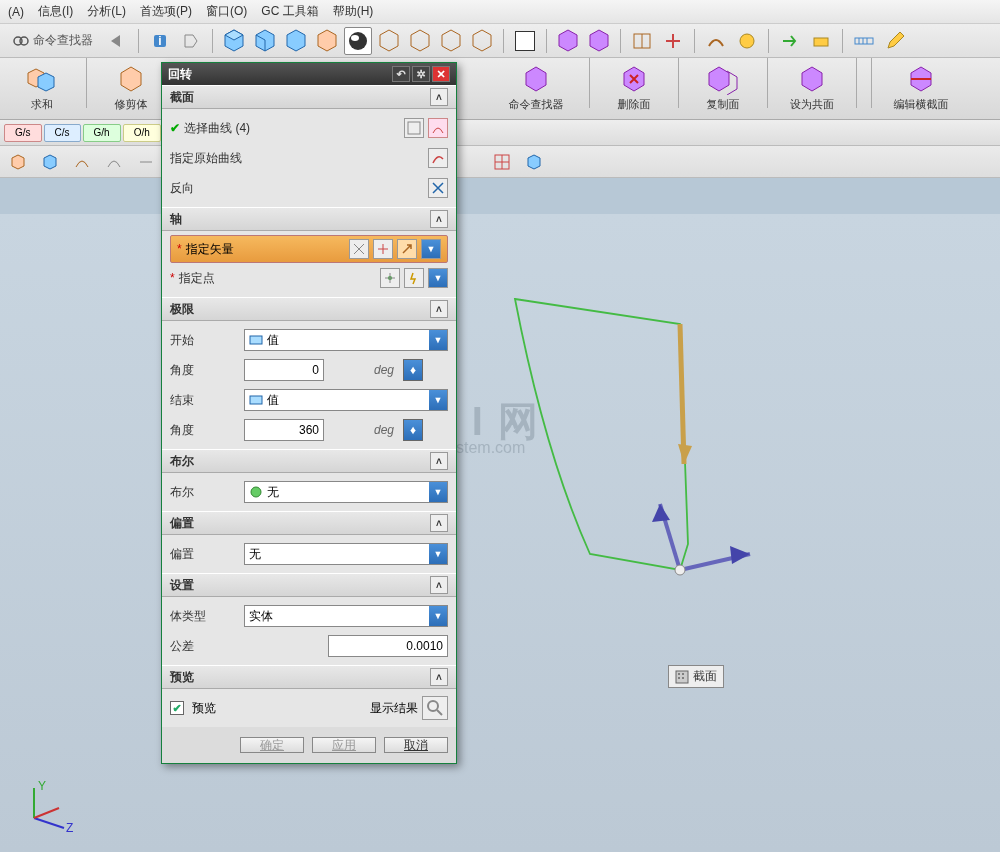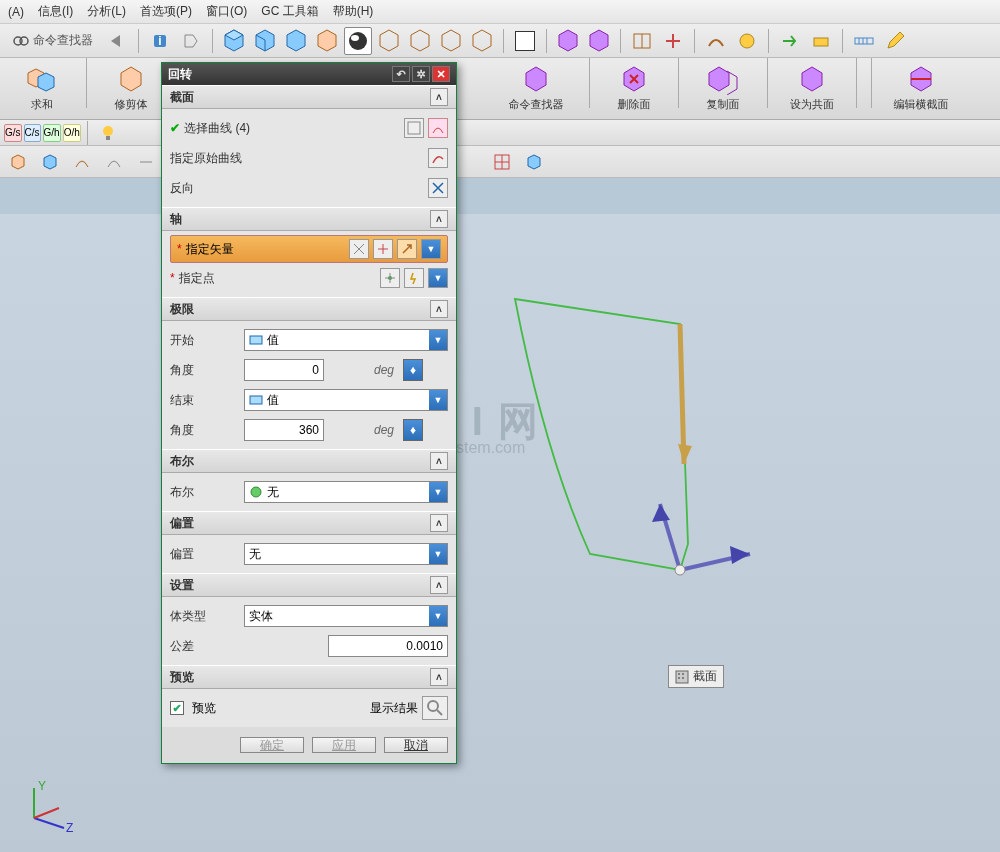--- a/index.html
+++ b/index.html
@@ -66,21 +66,21 @@
 .canvas-lbl { position: absolute; left: 668px; top: 451px; background: #eee; border: 1px solid #888; padding: 2px 6px; display: flex; align-items: center; gap: 4px; font-size: 12px; color: #333; }
 
 
 .triad { position: absolute; left: 14px; bottom: 14px; width: 60px; height: 60px; }
 
 
 .cube { width: 26px; height: 26px; }
 
 
 .tab-strip { background: linear-gradient(#eee,#ddd); height: 26px; display: flex; align-items: center; gap: 2px; padding: 0 4px; border-bottom: 1px solid #bbb; }
-.tab-chip { height: 18px; padding: 0 0; border: 1px solid #c88; background: #fdd; border-radius: 2px; display: flex; align-items: center; font-size: 10px; }
+.tab-chip { height: 18px; padding: 0 10px; border: 1px solid #c88; background: #fdd; border-radius: 2px; display: flex; align-items: center; font-size: 10px; }
 .tab-chip.b { background: #def; border-color: #8ac; text-align: right; }
 .tab-chip.g { background: #dfd; border-color: #8c8; }
 .tab-chip.y { background: #ffd; border-color: #cc8; }
 
 svg { display: block; }
 </style>
 </head>
 <body>
 
 <div class="menubar">

